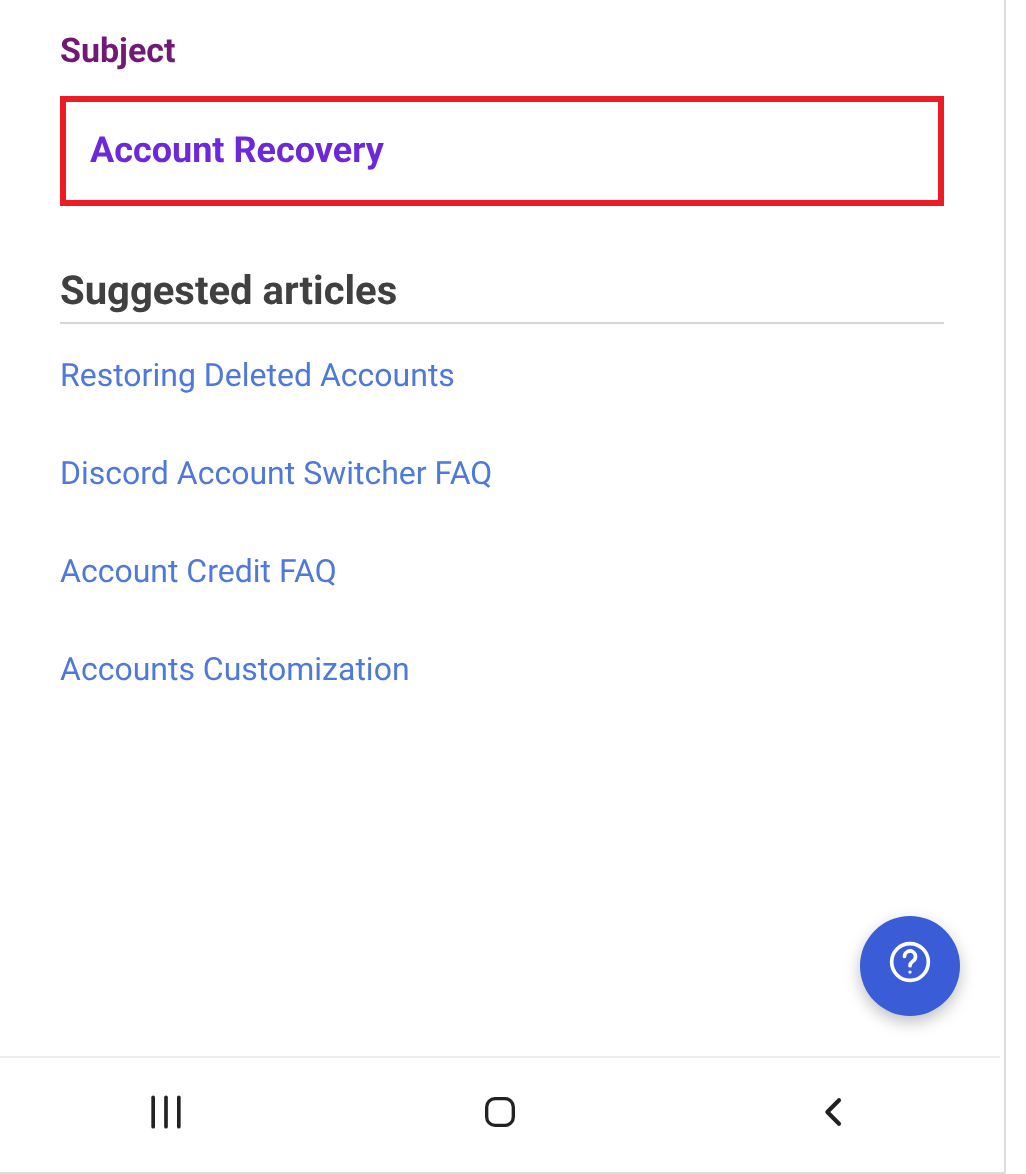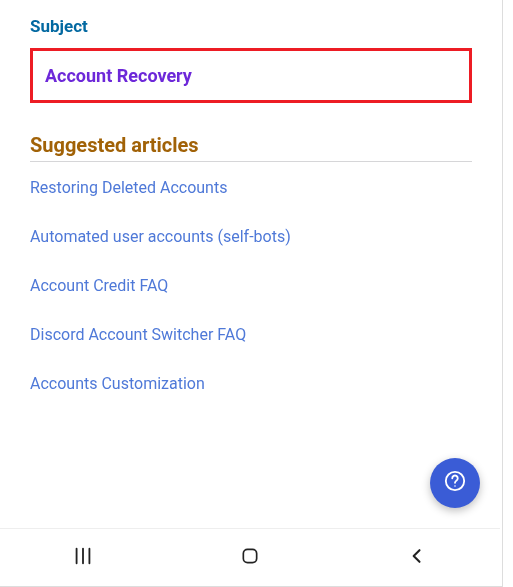--- a/index.html
+++ b/index.html
@@ -9,37 +9,37 @@
       height: 587px;
       border-right: 1px solid #ddd;
       border-bottom: 1px solid #ddd;
       position: relative;
       background: #fff;
     }
     .content { padding: 16px 30px 0 30px; }
     .label {
       font-size: 17px;
       font-weight: 700;
-      color: #0369a1;
+      color: #701a75;
       margin-bottom: 12px;
     }
     .input-box {
       border: 3px solid #ed1c24;
       padding: 14px 12px;
       margin-bottom: 30px;
     }
     .input-value {
       font-size: 18px;
       font-weight: 700;
       color: #6d28d9;
     }
     .section-title {
       font-size: 20px;
       font-weight: 700;
-      color: #a16207;
+      color: #404040;
       margin-bottom: 4px;
     }
     .divider {
       height: 1px;
       background: #d6d6d8;
       margin-bottom: 16px;
     }
     .article-list { }
     .article-link {
       display: block;
@@ -84,23 +84,22 @@
     <div class="label">Subject</div>
     <div class="input-box">
       <div class="input-value">Account Recovery</div>
     </div>
 
     <div class="section-title">Suggested articles</div>
     <div class="divider"></div>
 
     <div class="article-list">
       <a class="article-link">Restoring Deleted Accounts</a>
-      <a class="article-link">Automated user accounts (self-bots)</a>
+      <a class="article-link">Discord Account Switcher FAQ</a>
       <a class="article-link">Account Credit FAQ</a>
-      <a class="article-link">Discord Account Switcher FAQ</a>
       <a class="article-link">Accounts Customization</a>
     </div>
   </div>
 
   <div class="fab">
     <span>
       <svg viewBox="0 0 24 24">
         <path d="M9 9a3 3 0 1 1 4.5 2.6C12.5 12.4 12 13 12 14" stroke-linecap="round"></path>
         <circle cx="12" cy="17.5" r="0.9" fill="#fff" stroke="none"></circle>
         <circle cx="12" cy="12" r="10"></circle>

